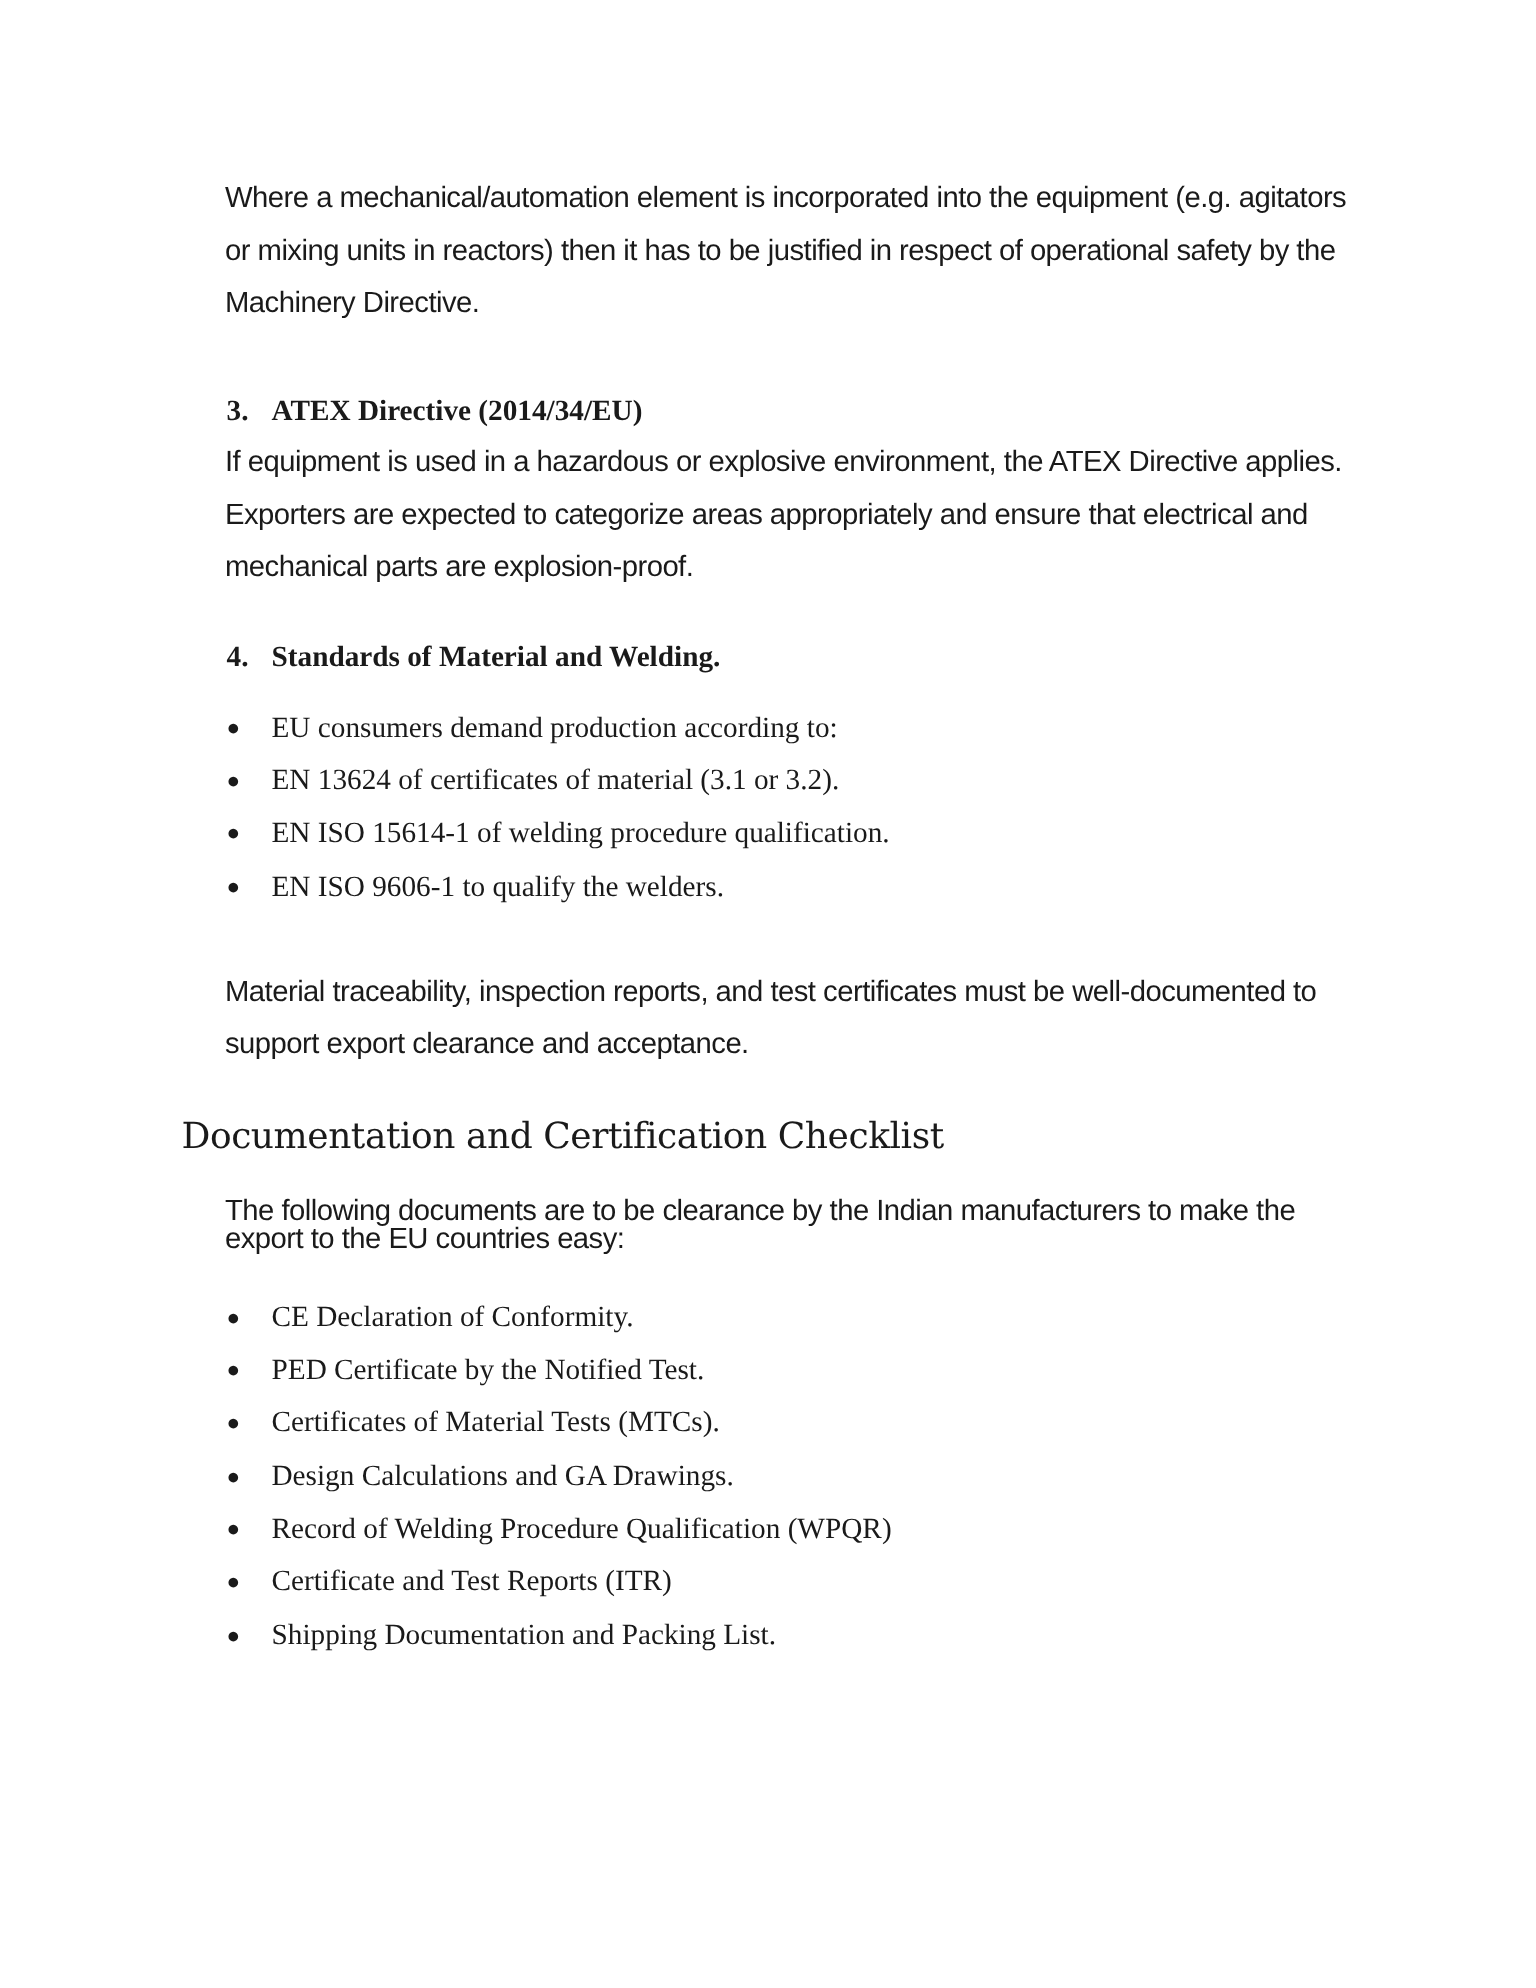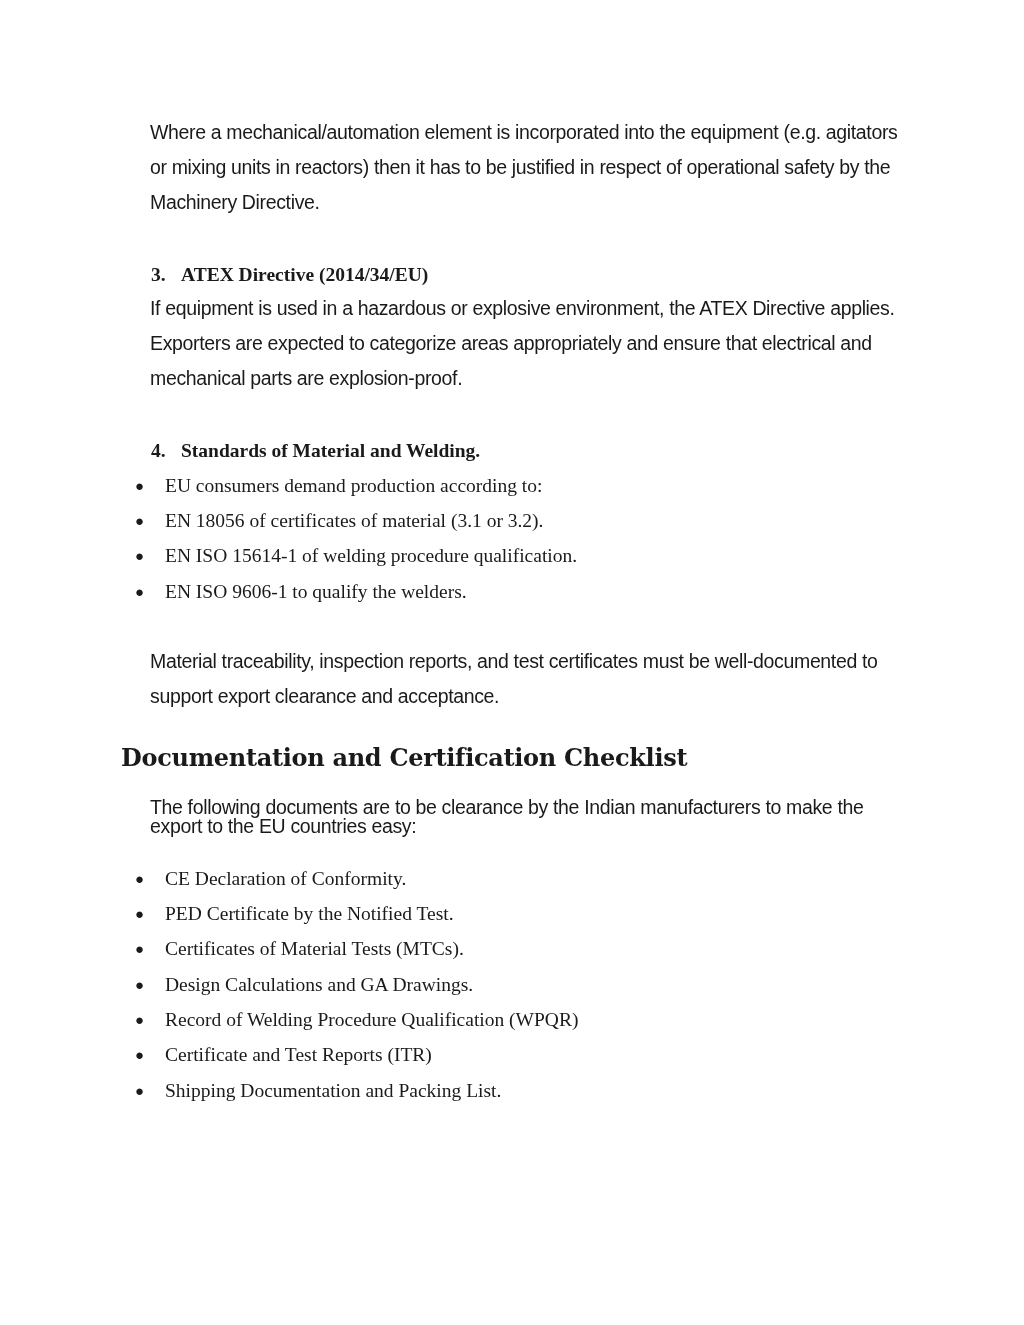--- a/index.html
+++ b/index.html
@@ -1,48 +1,48 @@
 <!DOCTYPE html>
 <html><head>
   <meta charset="utf-8">
   <style>
     html, body { margin: 0; padding: 0; background: #ffffff; }
     body { width: 1024px; height: 1325px; position: relative; overflow: hidden; color: #1a1a1a; font-family: "DejaVu Serif", serif; }
     .page { position: absolute; left: 121px; top: 0; width: 790px; }
     .p { position: absolute; left: 0; font-size: 17.5px; line-height: 35.3px; letter-spacing: -0.35px; white-space: nowrap; font-family: Liberation Sans, sans-serif; font-size: 19.5px; margin-left: 29px; }
     .num-head { position: absolute; left: 30px; font-weight: bold; font-family: "Liberation Serif", serif; font-size: 19.5px; white-space: nowrap; }
     .num-head .n { display: inline-block; width: 30px; }
-    .bullet { position: absolute; left: 14px; font-family: "Liberation Serif", serif; font-size: 19.5px; white-space: nowrap; }
+    .bullet { position: absolute; left: 30px; font-family: "Liberation Serif", serif; font-size: 19.5px; white-space: nowrap; }
     .bullet .dot { display: inline-block; width: 30px; font-size: 15px; vertical-align: 1px; }
-    .h2 { position: absolute; left: 0; font-family: "DejaVu Serif", serif; font-weight: bold; font-size: 24px; white-space: nowrap; letter-spacing: -0.3px; }
+    .h2 { position: absolute; left: 0; font-family: "DejaVu Serif", serif; font-weight: normal; font-size: 24px; white-space: nowrap; letter-spacing: -0.3px; }
   </style>
 </head>
 <body>
 
 <div class="page">
 
   <div class="p" style="top:115px">Where a mechanical/automation element is incorporated into the equipment (e.g. agitators</div>
   <div class="p" style="top:150px">or mixing units in reactors) then it has to be justified in respect of operational safety by the</div>
   <div class="p" style="top:185px">Machinery Directive.</div>
 
   <div class="num-head" style="top:264px">
     <span class="n">3.</span><span>ATEX Directive (2014/34/EU)</span>
   </div>
   <div class="p" style="top:291px">If equipment is used in a hazardous or explosive environment, the ATEX Directive applies.</div>
   <div class="p" style="top:326px">Exporters are expected to categorize areas appropriately and ensure that electrical and</div>
   <div class="p" style="top:361px">mechanical parts are explosion-proof.</div>
 
-  <div class="num-head" style="top:440px">
+  <div class="num-head" style="top:428px">
     <span class="n">4.</span><span>Standards of Material and Welding.</span>
   </div>
   <div class="bullet" style="top:475px">
     <span class="dot">●</span><span>EU consumers demand production according to:</span>
   </div>
   <div class="bullet" style="top:510px">
-    <span class="dot">●</span><span>EN 18056 of certificates of material (3.1 or 3.2).</span>
+    <span class="dot">●</span><span>EN 13624 of certificates of material (3.1 or 3.2).</span>
   </div>
   <div class="bullet" style="top:545px">
     <span class="dot">●</span><span>EN ISO 15614-1 of welding procedure qualification.</span>
   </div>
   <div class="bullet" style="top:581px">
     <span class="dot">●</span><span>EN ISO 9606-1 to qualify the welders.</span>
   </div>
 
   <div class="p" style="top:644px">Material traceability, inspection reports, and test certificates must be well-documented to</div>
   <div class="p" style="top:679px">support export clearance and acceptance.</div>

